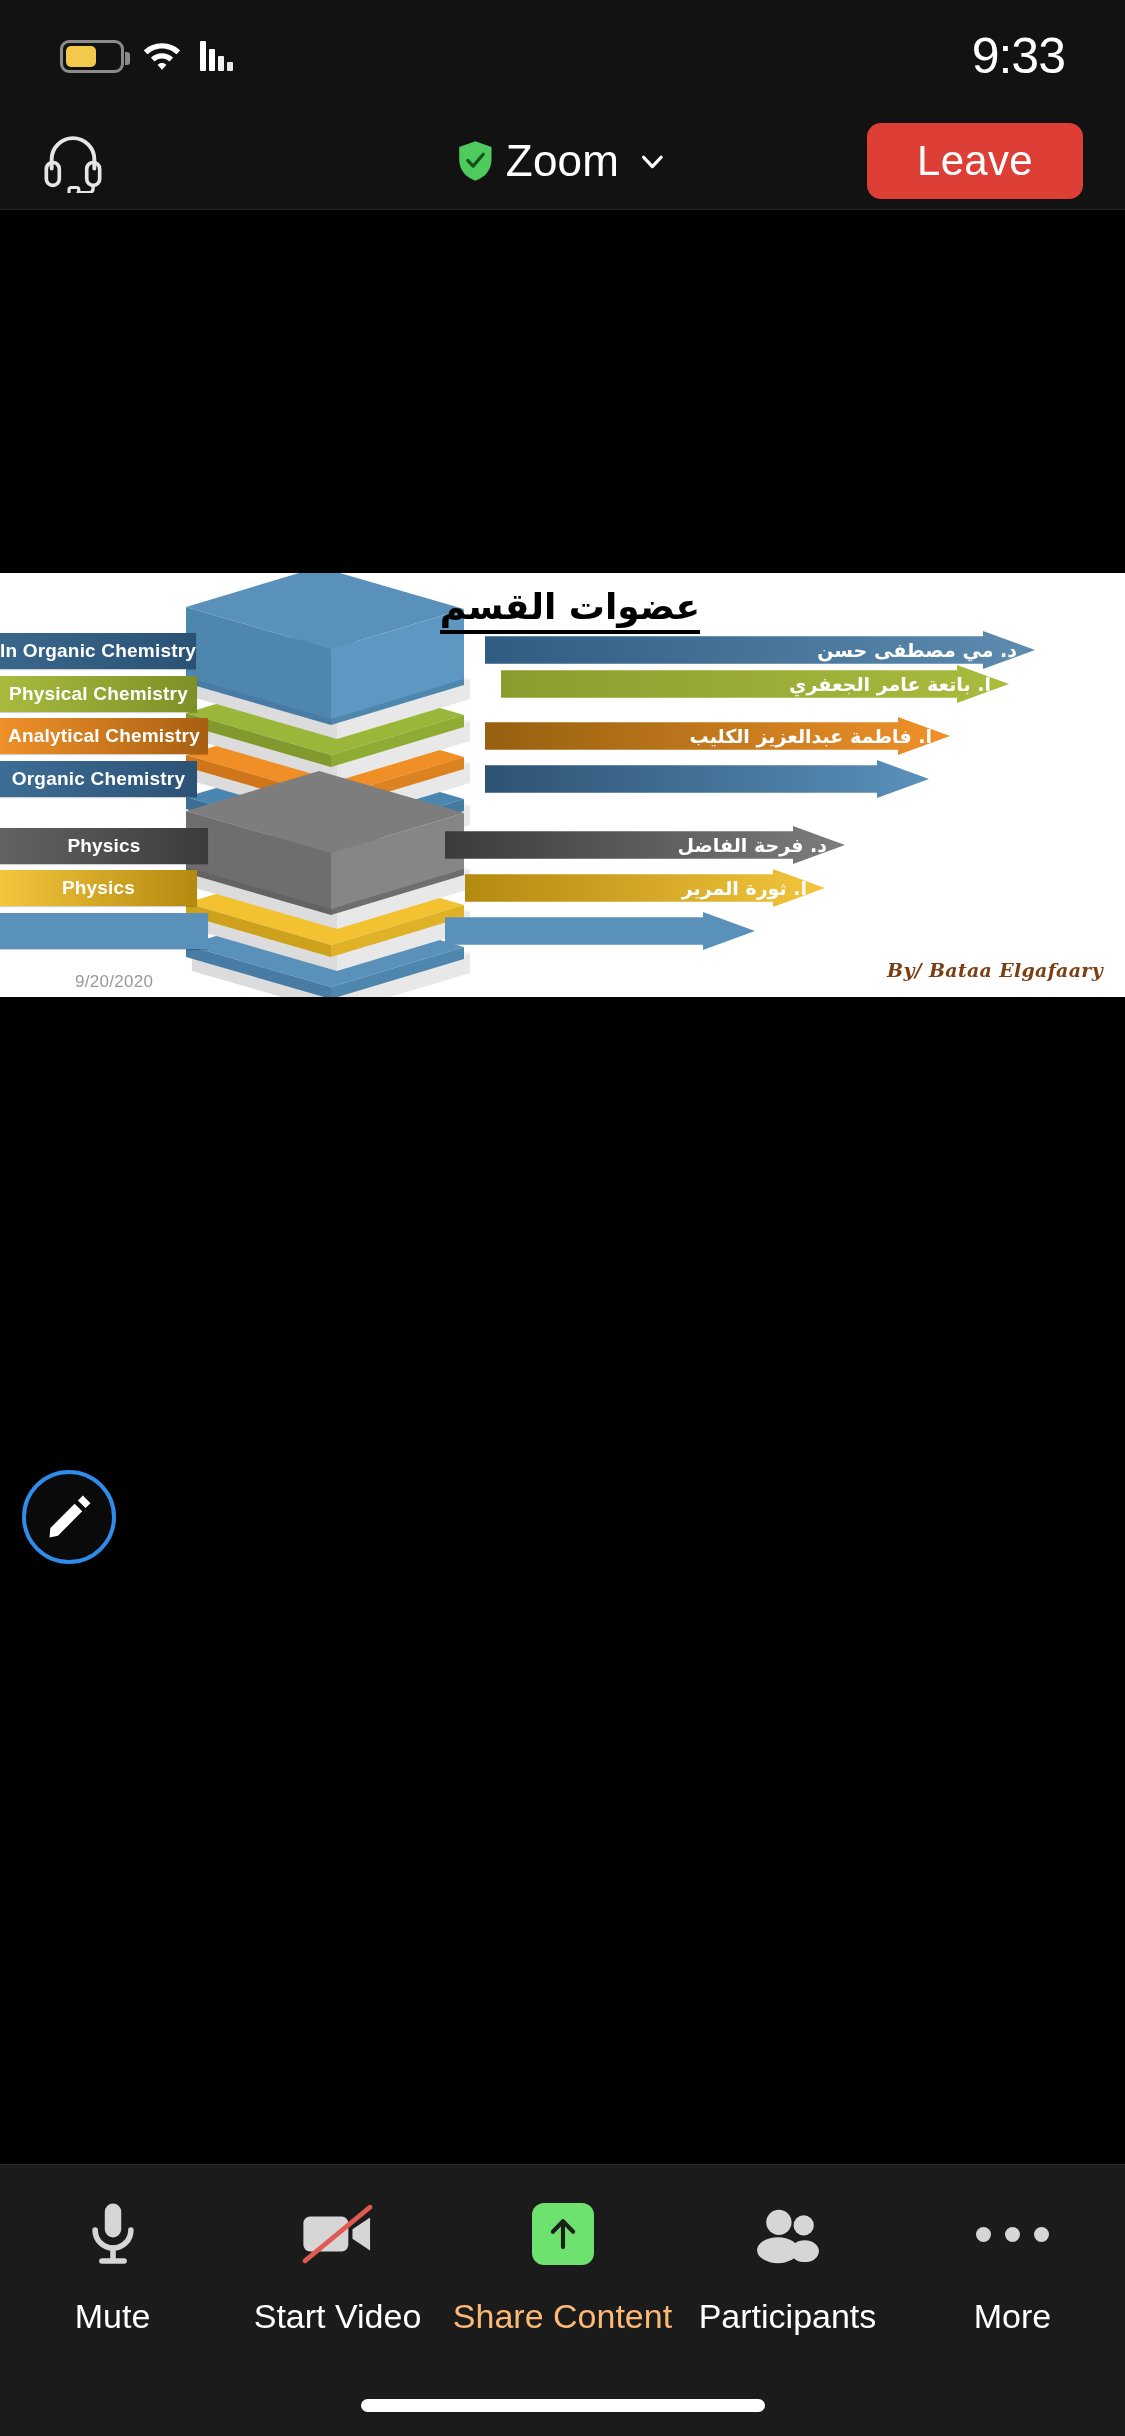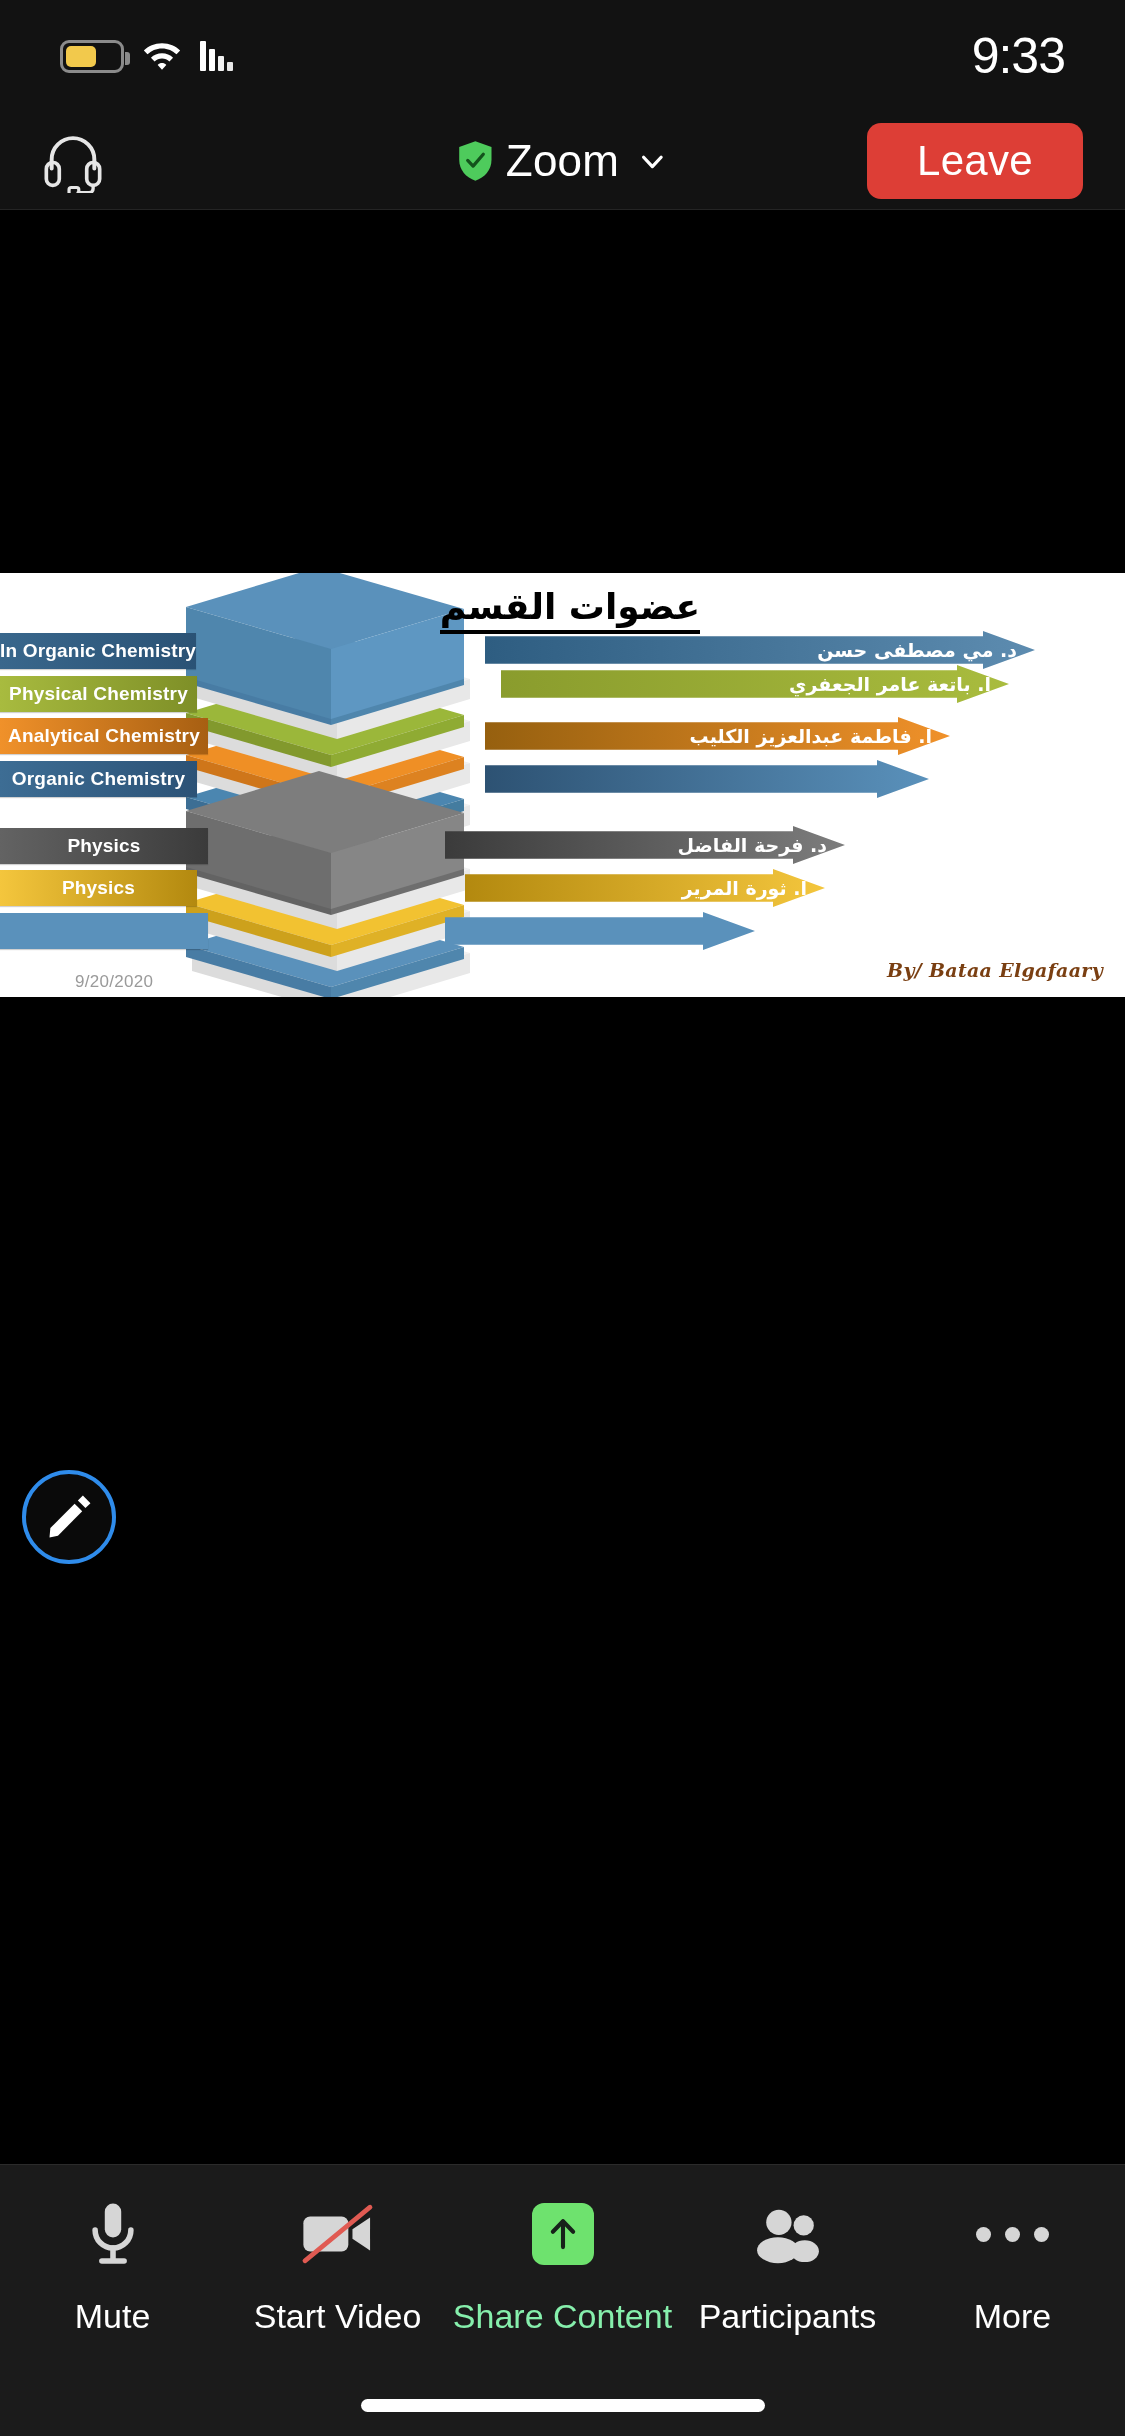--- a/index.html
+++ b/index.html
@@ -140,21 +140,21 @@
     background:#1b1b1b; border-top:1px solid #2b2b2b;
     display:flex; align-items:flex-start; justify-content:space-around;
     padding-top:34px;
   }
   .tb-item {
     width:225px; display:flex; flex-direction:column;
     align-items:center; gap:28px;
   }
   .tb-ico { height:70px; display:flex; align-items:center; justify-content:center; }
   .tb-label { color:#ffffff; font-size:34px; font-weight:400; }
-  .tb-label.accent { color:#86efac;text-align:right; }
+  .tb-label.accent { color:#fdba74;text-align:right; }
   .mic, .cam, .people, .dots { display:block; }
   .share-square {
     width:62px; height:62px; border-radius:12px; background:#6ee26e;
     display:flex; align-items:center; justify-content:center;
   }
   .dots { display:flex; gap:14px; align-items:center; }
   .dots i { width:15px; height:15px; border-radius:50%; background:#d6d6d6; display:block; }
 
   #home-indicator {
     position:absolute; left:50%; transform:translateX(-50%);

